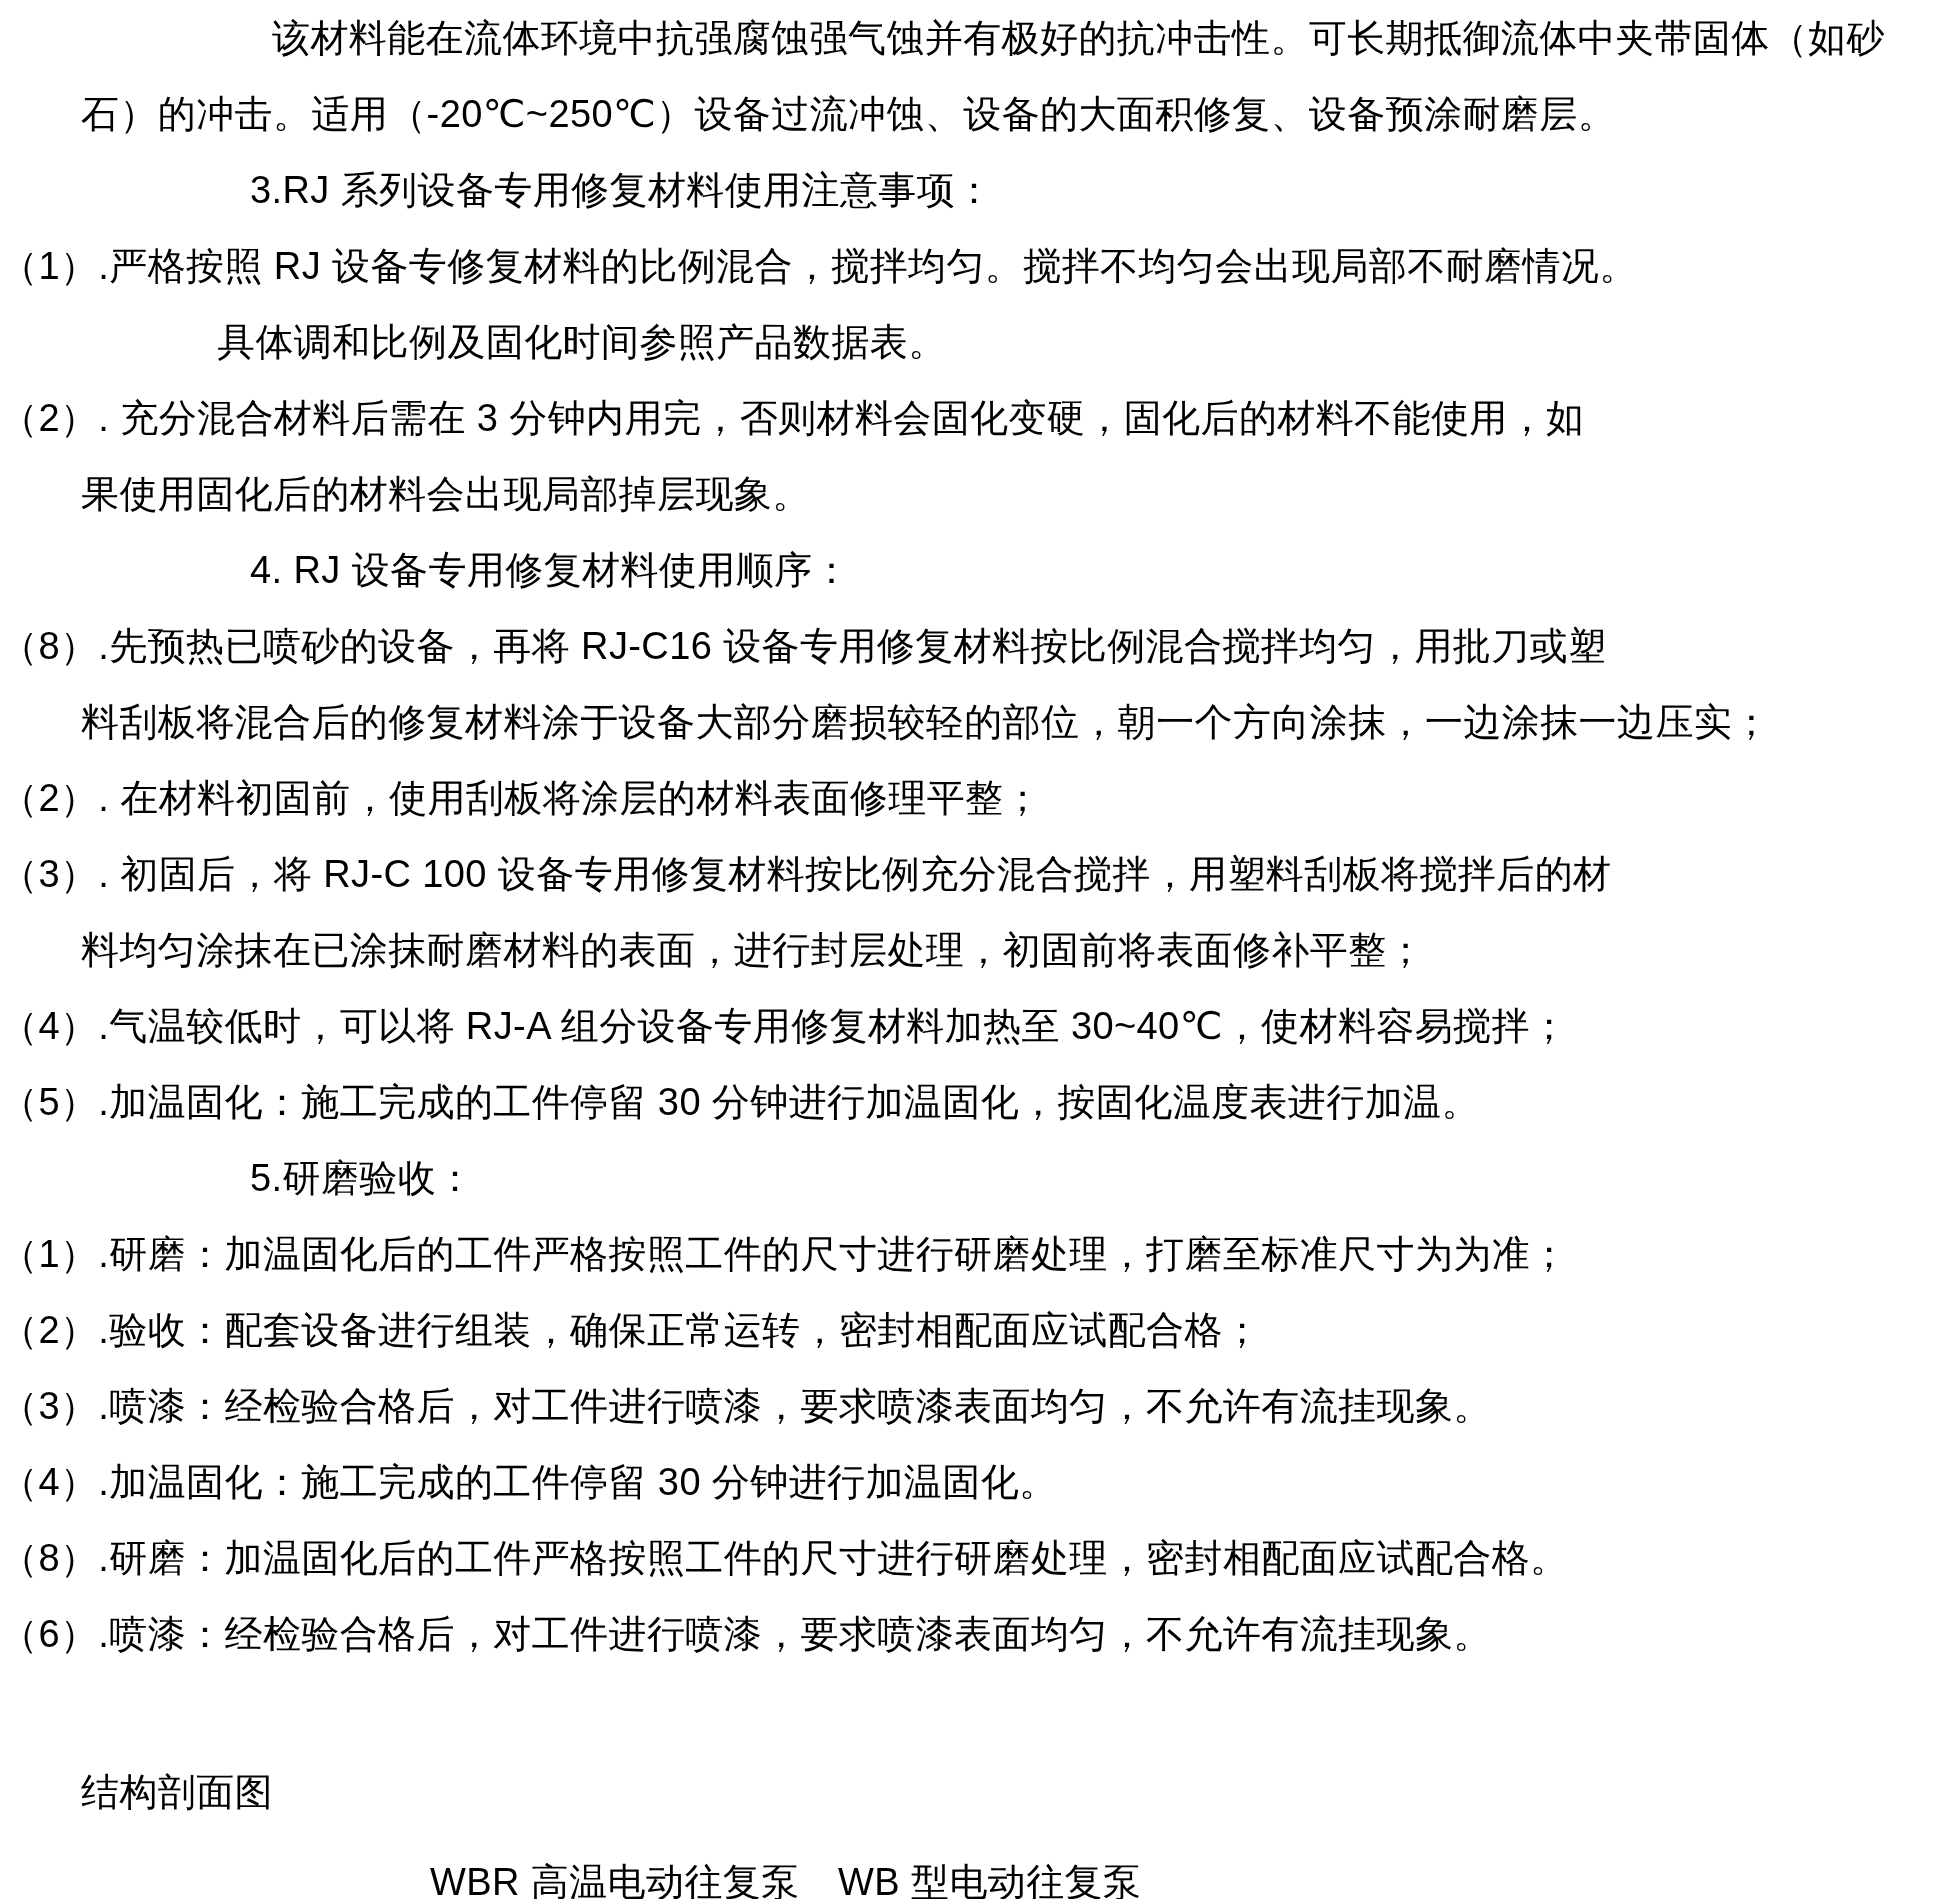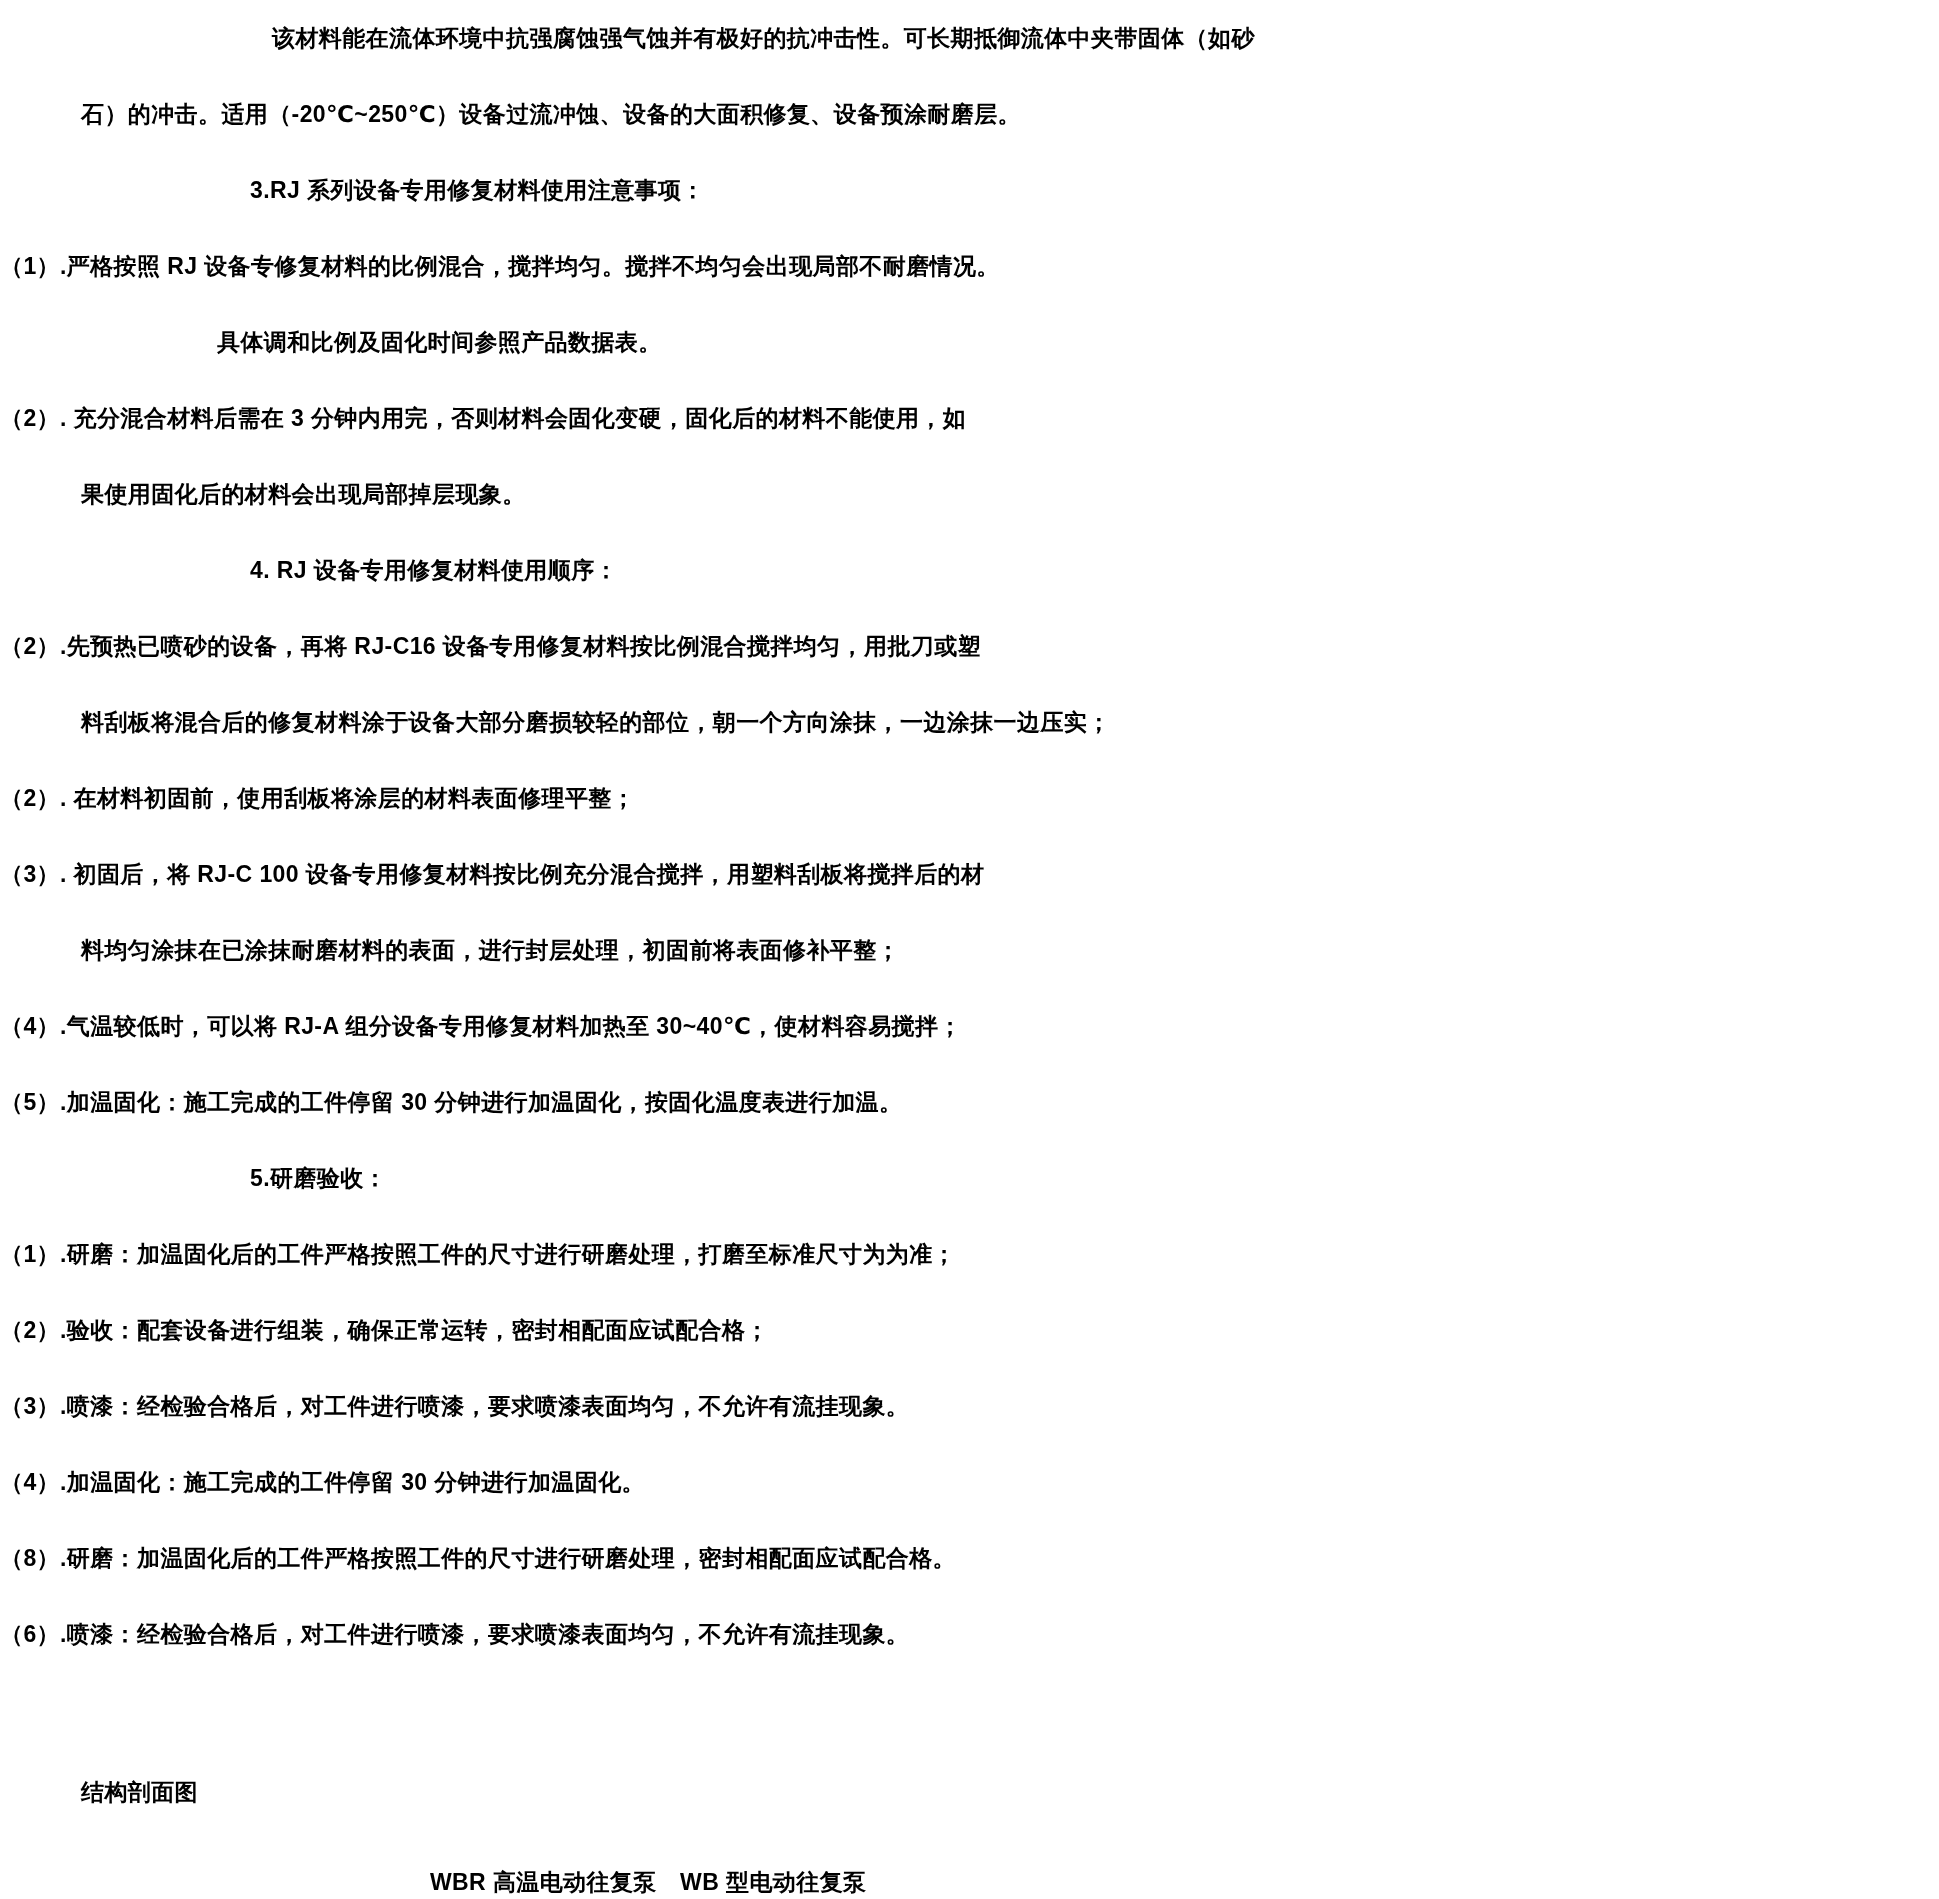--- a/index.html
+++ b/index.html
@@ -18,24 +18,23 @@
   }
   .doc {
     position: absolute;
     top: 0;
     left: 0;
     width: 100%;
   }
   .line {
     height: 76px;
     line-height: 76px;
-    font-size: 23px;
+    font-size: 38px;
     white-space: pre;
     letter-spacing: 0.4px;
-    font-weight: bold;
   }
   
   .ind-first { padding-left: 272px; }  
   .ind-cont  { padding-left: 81px; }  
   .ind-head  { padding-left: 250px; }  
   .ind-item  { }  
   .ind-sub   { padding-left: 217px; }  
   .ind-wbr   { padding-left: 430px; }  
   
   .gap-figure { margin-top: 82px; }
@@ -47,21 +46,21 @@
 <div class="page">
   <div class="doc">
     <div class="line ind-first">该材料能在流体环境中抗强腐蚀强气蚀并有极好的抗冲击性。可长期抵御流体中夹带固体（如砂</div>
     <div class="line ind-cont">石）的冲击。适用（-20℃~250℃）设备过流冲蚀、设备的大面积修复、设备预涂耐磨层。</div>
     <div class="line ind-head">3.RJ 系列设备专用修复材料使用注意事项：</div>
     <div class="line ind-item">（1）.严格按照 RJ 设备专修复材料的比例混合，搅拌均匀。搅拌不均匀会出现局部不耐磨情况。</div>
     <div class="line ind-sub">具体调和比例及固化时间参照产品数据表。</div>
     <div class="line ind-item">（2）. 充分混合材料后需在 3 分钟内用完，否则材料会固化变硬，固化后的材料不能使用，如</div>
     <div class="line ind-cont">果使用固化后的材料会出现局部掉层现象。</div>
     <div class="line ind-head">4. RJ 设备专用修复材料使用顺序：</div>
-    <div class="line ind-item">（2）.先预热已喷砂的设备，再将 RJ-C16 设备专用修复材料按比例混合搅拌均匀，用批刀或塑</div>
+    <div class="line ind-item">（8）.先预热已喷砂的设备，再将 RJ-C16 设备专用修复材料按比例混合搅拌均匀，用批刀或塑</div>
     <div class="line ind-cont">料刮板将混合后的修复材料涂于设备大部分磨损较轻的部位，朝一个方向涂抹，一边涂抹一边压实；</div>
     <div class="line ind-item">（2）. 在材料初固前，使用刮板将涂层的材料表面修理平整；</div>
     <div class="line ind-item">（3）. 初固后，将 RJ-C 100 设备专用修复材料按比例充分混合搅拌，用塑料刮板将搅拌后的材</div>
     <div class="line ind-cont">料均匀涂抹在已涂抹耐磨材料的表面，进行封层处理，初固前将表面修补平整；</div>
     <div class="line ind-item">（4）.气温较低时，可以将 RJ-A 组分设备专用修复材料加热至 30~40℃，使材料容易搅拌；</div>
     <div class="line ind-item">（5）.加温固化：施工完成的工件停留 30 分钟进行加温固化，按固化温度表进行加温。</div>
     <div class="line ind-head">5.研磨验收：</div>
     <div class="line ind-item">（1）.研磨：加温固化后的工件严格按照工件的尺寸进行研磨处理，打磨至标准尺寸为为准；</div>
     <div class="line ind-item">（2）.验收：配套设备进行组装，确保正常运转，密封相配面应试配合格；</div>
     <div class="line ind-item">（3）.喷漆：经检验合格后，对工件进行喷漆，要求喷漆表面均匀，不允许有流挂现象。</div>

